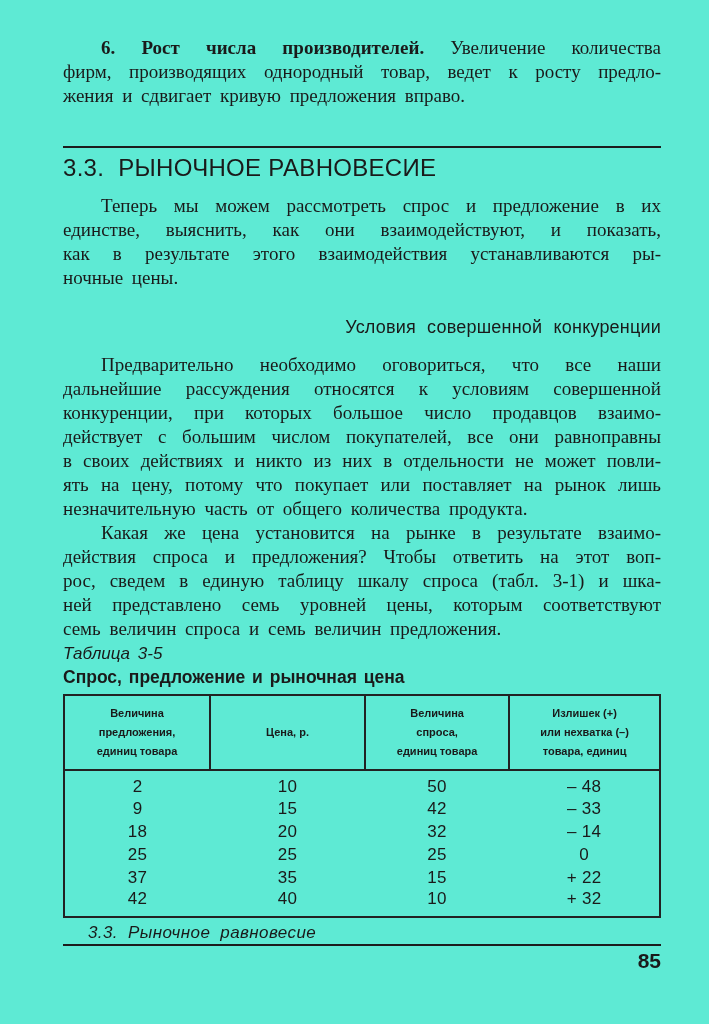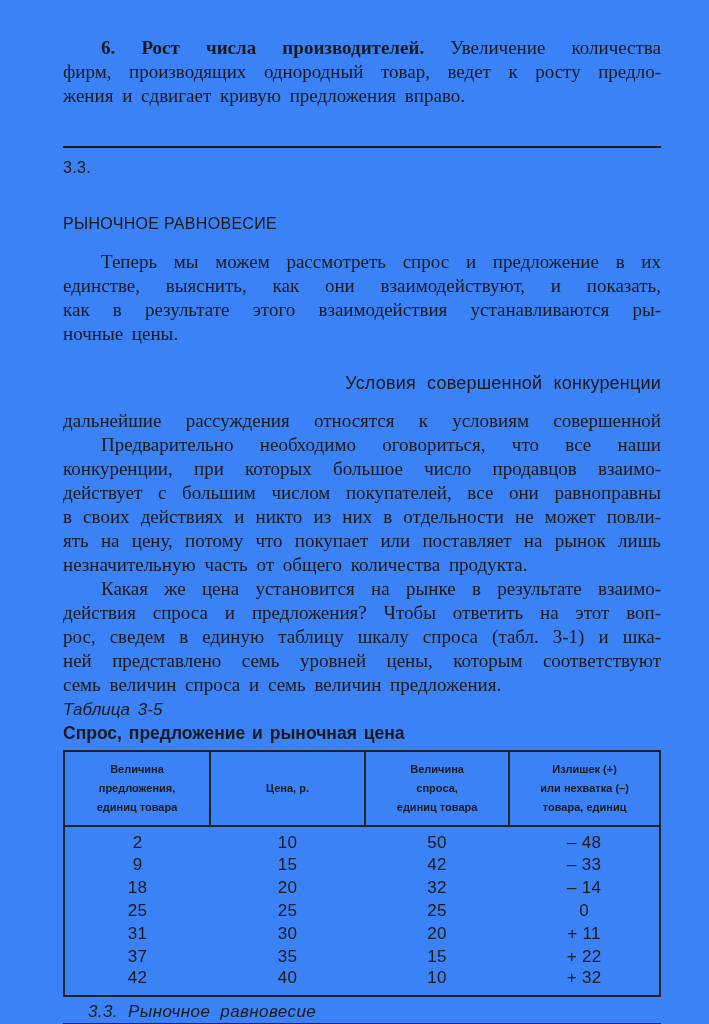--- a/index.html
+++ b/index.html
@@ -1,19 +1,19 @@
 <!DOCTYPE html>
 <html><head>
 <meta charset="utf-8">
 <style>
   * { margin: 0; padding: 0; box-sizing: border-box; }
   html, body { width: 709px; height: 1024px; background: #ffffff; }
   .page {
     width: 709px; height: 1024px;
-    background: #3b82f6;
+    background: #5eead4;
     color: #1a1a1a;
     padding: 36px 48px 0 63px;
     font-family: "Liberation Serif", "DejaVu Serif", serif;
     font-size: 19px;
     overflow: hidden;
   }
 
   
   .para { line-height: 24px; }
   .para .bline { text-align: justify; text-align-last: justify; word-spacing: 1px; }
@@ -22,26 +22,25 @@
   .para b { font-weight: bold; }
 
   .section-rule {
     margin-top: 38px;
     border-top: 2px solid #1c1c1c;
     height: 0;
   }
   .section-heading {
     margin-top: 7px;
     display: flex;
-    gap: 30px;
-    font-family: "Liberation Sans", "DejaVu Sans", sans-serif;
-    font-size: 16px;
+    gap: 14px;
+    font-family: "Liberation Sans", "DejaVu Sans", sans-serif;
+    font-size: 24px;
     line-height: 26px;
     letter-spacing: 0.3px;
-    flex-direction: column;
   }
   .para-equilibrium { margin-top: 13px; }
   .subheading {
     margin-top: 26px;
     text-align: right;
     font-family: "Liberation Sans", "DejaVu Sans", sans-serif;
     font-size: 18px;
     line-height: 22px;
     word-spacing: 6px;
     letter-spacing: 0.2px;
@@ -140,22 +139,22 @@
   <div class="para para-equilibrium">
       <div class="bline first">Теперь мы можем рассмотреть спрос и предложение в их</div>
       <div class="bline">единстве, выяснить, как они взаимодействуют, и показать,</div>
       <div class="bline">как в результате этого взаимодействия устанавливаются ры-</div>
       <div class="bline jlast">ночные цены.</div>
     </div>
 
   <div class="subheading">Условия совершенной конкуренции</div>
 
   <div class="para para-competition">
+      <div class="bline first">Предварительно необходимо оговориться, что все наши</div>
       <div class="bline">дальнейшие рассуждения относятся к условиям совершенной</div>
-      <div class="bline first">Предварительно необходимо оговориться, что все наши</div>
       <div class="bline">конкуренции, при которых большое число продавцов взаимо-</div>
       <div class="bline">действует с большим числом покупателей, все они равноправны</div>
       <div class="bline">в своих действиях и никто из них в отдельности не может повли-</div>
       <div class="bline">ять на цену, потому что покупает или поставляет на рынок лишь</div>
       <div class="bline jlast">незначительную часть от общего количества продукта.</div>
     </div>
 
   <div class="para para-price">
       <div class="bline first">Какая же цена установится на рынке в результате взаимо-</div>
       <div class="bline">действия спроса и предложения? Чтобы ответить на этот воп-</div>
@@ -202,26 +201,20 @@
           <td>32</td>
           <td>– 14</td>
         </tr>
         <tr>
           <td>25</td>
           <td>25</td>
           <td>25</td>
           <td>0</td>
         </tr>
         <tr>
-          <td>31</td>
-          <td>30</td>
-          <td>20</td>
-          <td>+ 11</td>
-        </tr>
-        <tr>
           <td>37</td>
           <td>35</td>
           <td>15</td>
           <td>+ 22</td>
         </tr>
         <tr>
           <td>42</td>
           <td>40</td>
           <td>10</td>
           <td>+ 32</td>

